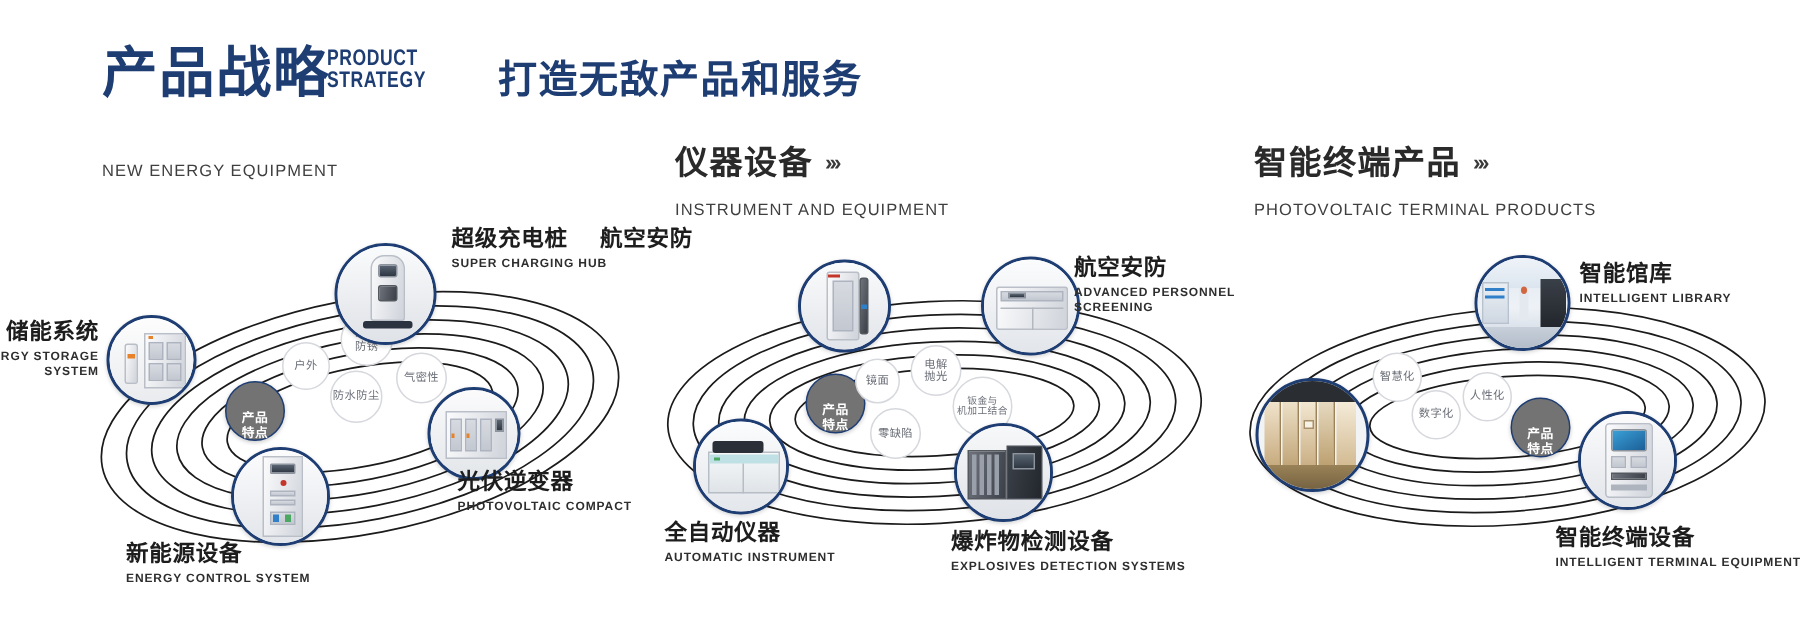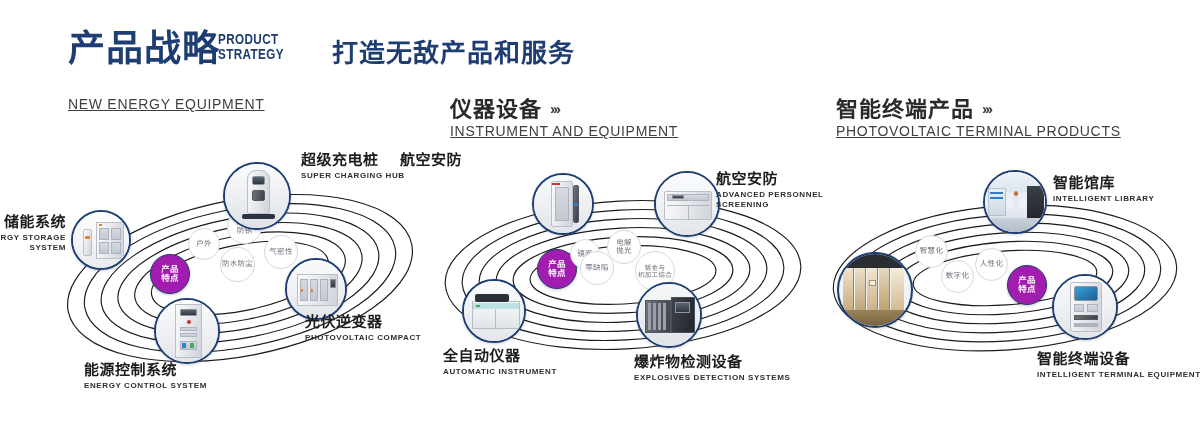--- a/index.html
+++ b/index.html
@@ -38,22 +38,22 @@
   .sec-head{position:absolute;}
   .sec-cn{
     font-size:22px;font-weight:bold;color:#2a2a2a;
     white-space:nowrap;line-height:26px;letter-spacing:1px;
   }
   .sec-arrows{
     display:inline-block;margin-left:8px;color:#3a3a3a;
     font-size:15px;letter-spacing:-2px;vertical-align:3px;font-weight:bold;
   }
   .sec-en{
-    margin-top:0;font-size:14px;color:#3f3f3f;
-    letter-spacing:0.7px;white-space:nowrap;font-weight:500;text-decoration:underline;
+    margin-top:12px;font-size:11px;color:#3f3f3f;
+    letter-spacing:0.7px;white-space:nowrap;font-weight:500;
   }
 
   
   .cluster{position:absolute;}
   .rings{position:absolute;left:0;top:0;}
 
   .prod-circle{
     position:absolute;border-radius:50%;
     border:2.5px solid #1d3d73;overflow:hidden;
     background:#f2f3f5;box-sizing:border-box;
@@ -64,23 +64,24 @@
   
   .feat{
     position:absolute;border-radius:50%;
     border:1px solid #d6d8dd;background:#ffffff;
     display:flex;align-items:center;justify-content:center;
     text-align:center;color:#6b6f78;
     font-size:7.5px;line-height:8.5px;letter-spacing:0.3px;
     box-sizing:border-box;
   }
   .feat.core{
-    background:#a21caf;border:1px solid #1d3d73;color:#ffffff;
+    background:#737373;border:1px solid #1d3d73;color:#ffffff;
     font-weight:bold;font-size:8.5px;line-height:9.5px;
     box-shadow:0 1px 3px rgba(0,0,0,0.22);
+    justify-content:flex-end;
   }
 
   
   .lbl{position:absolute;white-space:nowrap;}
   .lbl .cn{
     font-size:15px;font-weight:bold;color:#1d1d1d;
     line-height:18px;letter-spacing:0.5px;
   }
   .lbl .en{
     font-size:8px;color:#2e2e2e;line-height:10px;
@@ -216,21 +217,21 @@
       <div class="cn">超级充电桩</div>
       <div class="en">SUPER CHARGING HUB</div>
     </div>
 
     <div class="lbl" style="left:265px;top:163px;">
       <div class="cn">光伏逆变器</div>
       <div class="en">PHOTOVOLTAIC COMPACT</div>
     </div>
 
     <div class="lbl" style="left:44px;top:211px;">
-      <div class="cn">能源控制系统</div>
+      <div class="cn">新能源设备</div>
       <div class="en">ENERGY CONTROL SYSTEM</div>
     </div>
   </div>
 
   <div class="cluster" style="left:425px;top:155px;width:400px;height:240px;">
     <svg class="rings" width="400" height="240" viewBox="0 0 400 240">
       <g fill="none" stroke="#1b1b1b" stroke-width="1.15" transform="rotate(-3 198 120)">
         <ellipse cx="198" cy="120" rx="178" ry="74"></ellipse>
         <ellipse cx="198" cy="120" rx="161" ry="65"></ellipse>
         <ellipse cx="198" cy="120" rx="144" ry="56"></ellipse>
@@ -248,21 +249,21 @@
       <span>镜面</span>
     </div>
     <div class="feat" style="left:182px;top:75px;width:34px;height:34px;flex-direction:column;">
       <span>电解</span>
       <span>抛光</span>
     </div>
     <div class="feat" style="left:210px;top:96px;width:40px;height:40px;flex-direction:column;font-size:6.5px;line-height:7.5px;">
       <span>钣金与</span>
       <span>机加工结合</span>
     </div>
-    <div class="feat" style="left:155px;top:96px;width:34px;height:34px;">
+    <div class="feat" style="left:155px;top:117px;width:34px;height:34px;">
       <span>零缺陷</span>
     </div>
 
     <div class="prod-circle" style="left:107px;top:18px;width:62px;height:62px;">
       <div class="ph" style="background:linear-gradient(180deg,#fafbfc,#e1e4e9);">
         <div class="dev cab" style="left:17px;top:6px;width:22px;height:46px;border-radius:2px;"></div>
         <div class="dev panel" style="left:21px;top:12px;width:14px;height:34px;"></div>
         <div class="dev drk" style="left:39px;top:10px;width:6px;height:38px;border-radius:2px;"></div>
         <div class="dev" style="left:18px;top:8px;width:8px;height:2px;background:#c4352a;"></div>
         <div class="dev blu" style="left:40px;top:28px;width:4px;height:3px;"></div>

